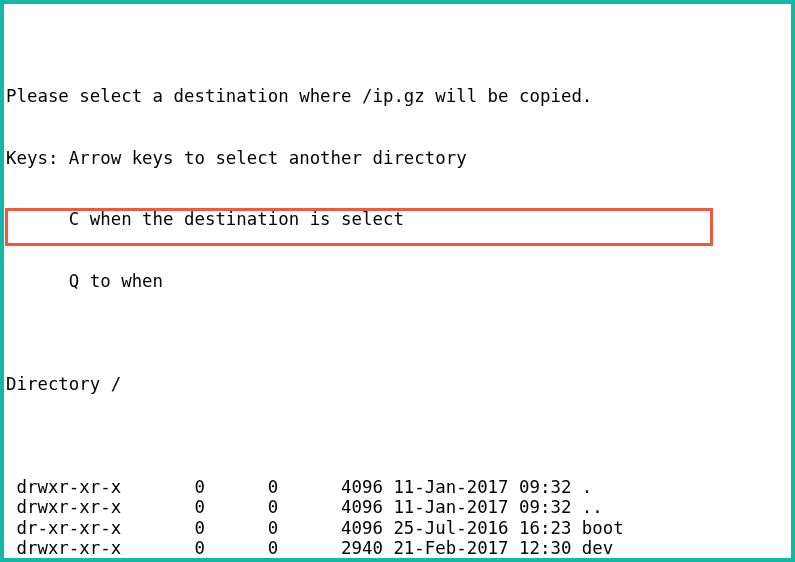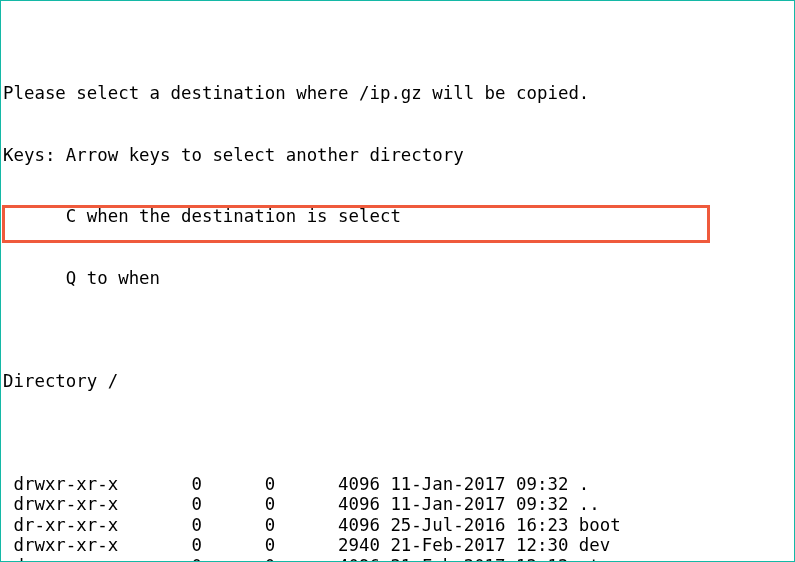--- a/index.html
+++ b/index.html
@@ -14,21 +14,21 @@
     overflow: hidden;
     font-family: "DejaVu Sans Mono", "Liberation Mono", monospace;
   }
 
   #screen {
     position: relative;
     width: 795px;
     height: 562px;
     box-sizing: border-box;
     background: #ffffff;
-    border: 1px solid #14b8a6;
+    border: 4px solid #14b8a6;
     overflow: hidden;
   }
 
   
   .term {
     position: absolute;
     left: 0;
     top: 0;
     width: 795px;
     height: 562px;

